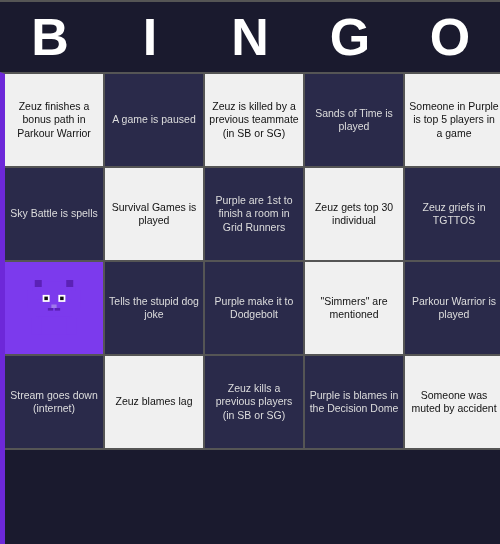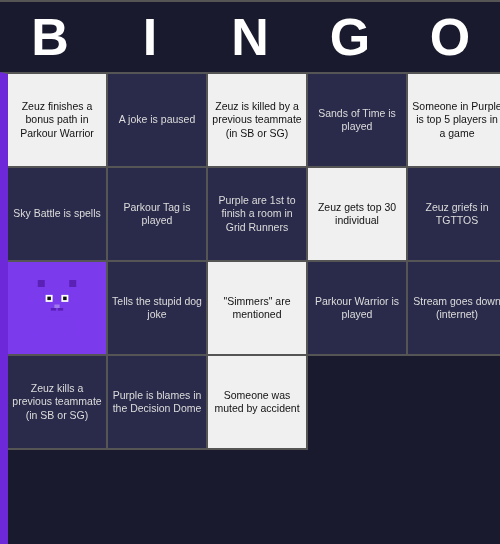--- a/index.html
+++ b/index.html
@@ -31,21 +31,21 @@
       font-size: 52px;
       font-weight: bold;
       color: white;
     }
 
     .bingo-grid {
       display: grid;
       grid-template-columns: repeat(5, 100px);
       grid-template-rows: repeat(5, 94px);
       width: 500px;
-      border-left: 8px solid #6d28d9;
+      border-left: 5px solid #6d28d9;
       border-top: 2px solid #555;
     }
 
     .cell {
       border-right: 2px solid #555;
       border-bottom: 2px solid #555;
       display: flex;
       align-items: center;
       justify-content: center;
       text-align: center;
@@ -96,26 +96,26 @@
   <div style="display:flex; width:500px; background:#1a1a2e;">
     <div class="bingo-letter">B</div>
     <div class="bingo-letter">I</div>
     <div class="bingo-letter">N</div>
     <div class="bingo-letter">G</div>
     <div class="bingo-letter">O</div>
   </div>
 
   <div class="bingo-grid" id="bingo-grid">
   <div class="cell">Zeuz finishes a bonus path in Parkour Warrior</div>
-      <div class="cell dark">A joke is paused</div>
+      <div class="cell dark">A game is paused</div>
       <div class="cell">Zeuz is killed by a previous teammate (in SB or SG)</div>
       <div class="cell dark">Sands of Time is played</div>
       <div class="cell">Someone in Purple is top 5 players in a game</div>
       <div class="cell dark">Sky Battle is spells</div>
-      <div class="cell dark">Parkour Tag is played</div>
+      <div class="cell">Survival Games is played</div>
       <div class="cell dark">Purple are 1st to finish a room in Grid Runners</div>
       <div class="cell">Zeuz gets top 30 individual</div>
       <div class="cell dark">Zeuz griefs in TGTTOS</div>
       <div class="cell free">
         <svg class="free-icon" viewBox="0 0 80 80" xmlns="http://www.w3.org/2000/svg">
 
       <rect x="20" y="10" width="40" height="40" fill="#7c3aed"></rect>
       <rect x="15" y="15" width="10" height="15" fill="#7c3aed"></rect>
       <rect x="55" y="15" width="10" height="15" fill="#7c3aed"></rect>
       <rect x="10" y="20" width="10" height="20" fill="#7c3aed"></rect>
@@ -132,20 +132,22 @@
       <rect x="37" y="36" width="6" height="4" fill="#9f7aea"></rect>
       <rect x="33" y="40" width="6" height="3" fill="#5b21b6"></rect>
       <rect x="41" y="40" width="6" height="3" fill="#5b21b6"></rect>
 
       <rect x="22" y="50" width="36" height="20" fill="#7c3aed"></rect>
       <rect x="14" y="52" width="12" height="18" fill="#7c3aed"></rect>
       <rect x="54" y="52" width="12" height="18" fill="#7c3aed"></rect>
     </svg>
       </div>
       <div class="cell dark">Tells the stupid dog joke</div>
+      <div class="cell dark">Purple make it to Dodgebolt</div>
       <div class="cell">"Simmers" are mentioned</div>
       <div class="cell dark">Parkour Warrior is played</div>
       <div class="cell dark">Stream goes down (internet)</div>
-      <div class="cell dark">Zeuz kills a previous teammate (in SB or SG)</div>
+      <div class="cell">Zeuz blames lag</div>
+      <div class="cell dark">Zeuz kills a previous players (in SB or SG)</div>
       <div class="cell dark">Purple is blames in the Decision Dome</div>
       <div class="cell">Someone was muted by accident</div>
     </div>
 </div>
 
 </body></html>

